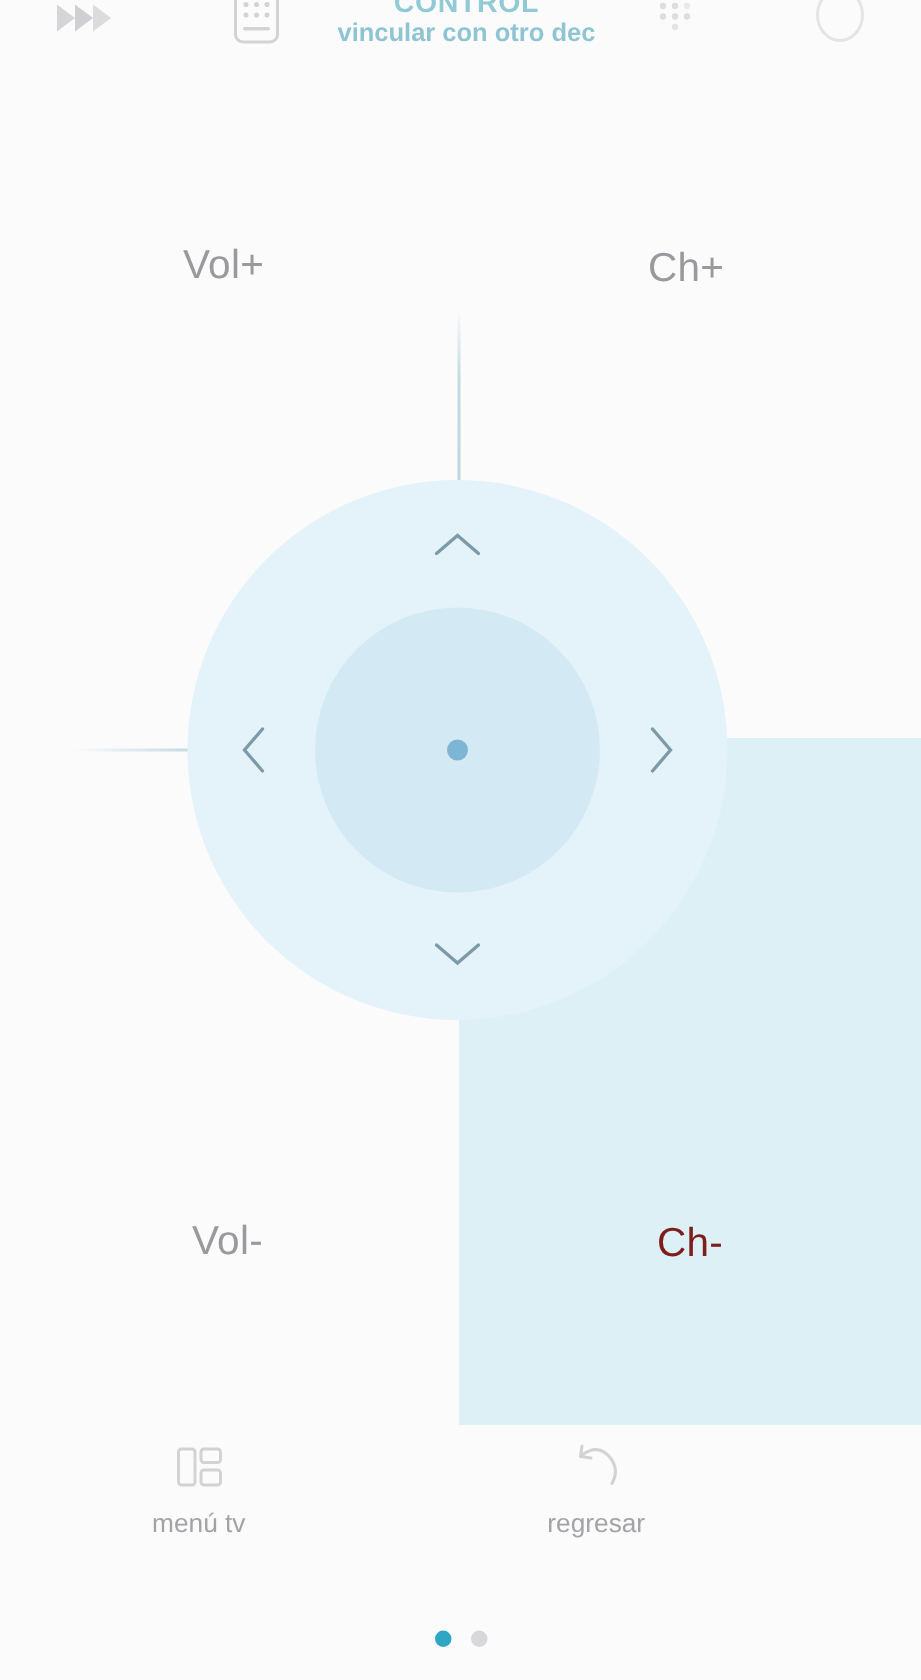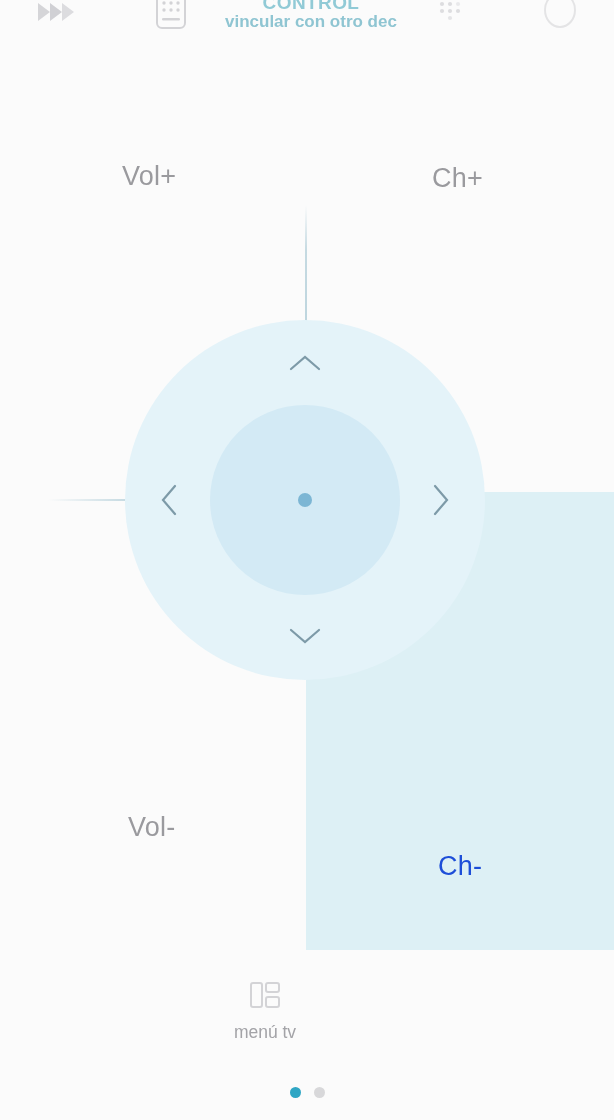--- a/index.html
+++ b/index.html
@@ -101,21 +101,21 @@
     position: absolute;
     font-size: 27px;
     color: #9a9a9e;
     letter-spacing: .2px;
     white-space: nowrap;
     margin-top: 16px;
   }
   .lbl-volplus  { left: 122px; top: 145px; }
   .lbl-chplus   { left: 432px; top: 147px; }
   .lbl-volminus { left: 128px; top: 796px; }
-  .lbl-chminus  { left: 438px; top: 835px; color: #1d4ed8; }
+  .lbl-chminus  { left: 438px; top: 797px; color: #7f1d1d; }
 
   
   .dpad {
     position: absolute;
     left: 125px;
     top: 320px;
     width: 360px;
     height: 360px;
   }
   .dpad-outer {
@@ -147,21 +147,21 @@
   .chev-right { left: 305px; top: 162px; width: 22px; height: 36px; }
 
   
   .bottombar {
     position: absolute;
     left: 0;
     bottom: 60px;
     width: 530px;
     height: 112px;
     display: flex;
-    align-items: center;
+    align-items: flex-start;
     background: transparent;
   }
   .tool {
     flex: 1;
     display: flex;
     flex-direction: column;
     align-items: center;
     padding-top: 10px;
   }
   .tool-ic {
@@ -293,20 +293,29 @@
           <rect x="3" y="4" width="11" height="24" rx="2" fill="none" stroke="#a8a8ae" stroke-width="2"></rect>
           <rect x="18" y="4" width="13" height="9" rx="2" fill="none" stroke="#a8a8ae" stroke-width="2"></rect>
           <rect x="18" y="18" width="13" height="10" rx="2" fill="none" stroke="#a8a8ae" stroke-width="2"></rect>
         </svg>
       </div>
       <div class="tool-lbl">menú tv</div>
     </div>
 
 
 
+    <div class="tool">
+      <div class="tool-ic">
+        <svg width="36" height="34" viewBox="0 0 36 34">
+          <path d="M8 9 Q19 1 27 11 Q33 19 28 28" fill="none" stroke="#a8a8ae" stroke-width="2" stroke-linecap="round"></path>
+          <path d="M8 3 L7 10 L14 11" fill="none" stroke="#a8a8ae" stroke-width="2" stroke-linecap="round" stroke-linejoin="round"></path>
+        </svg>
+      </div>
+      <div class="tool-lbl">regresar</div>
+    </div>
 
   </div>
 
   <div class="dots">
     <div class="dot on"></div>
     <div class="dot"></div>
   </div>
 
 </div>
 

